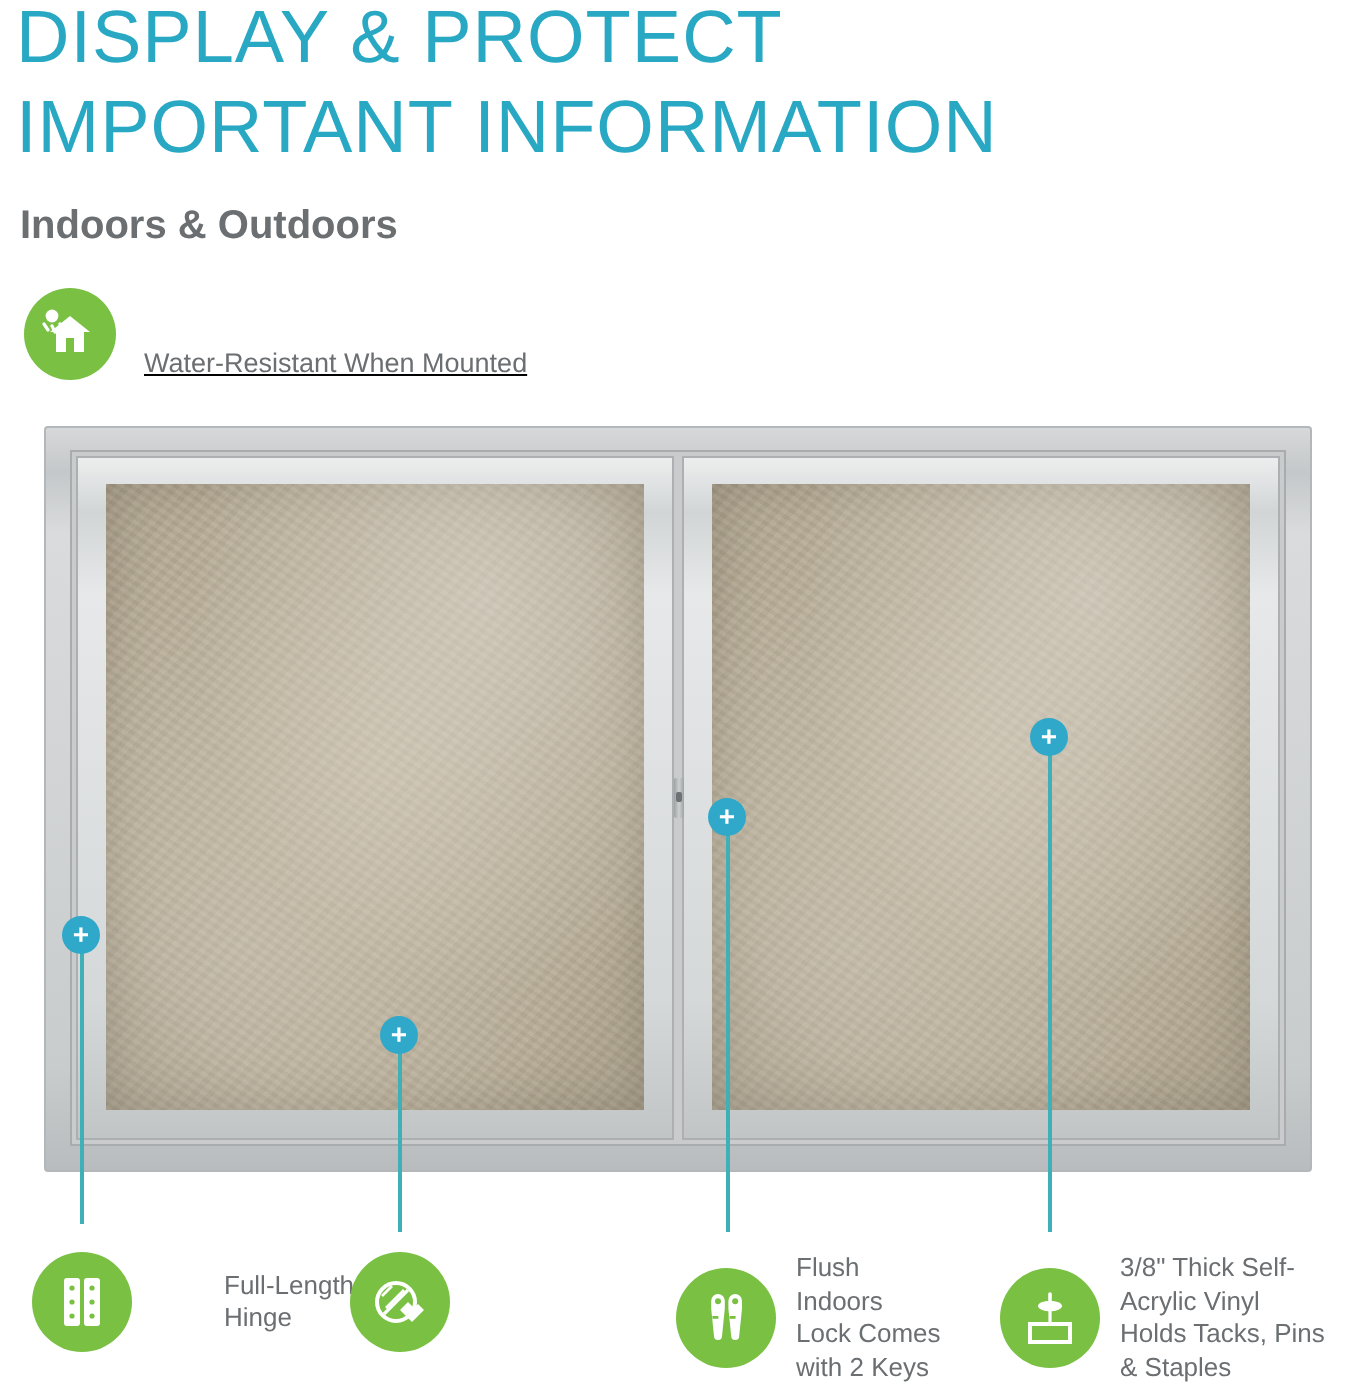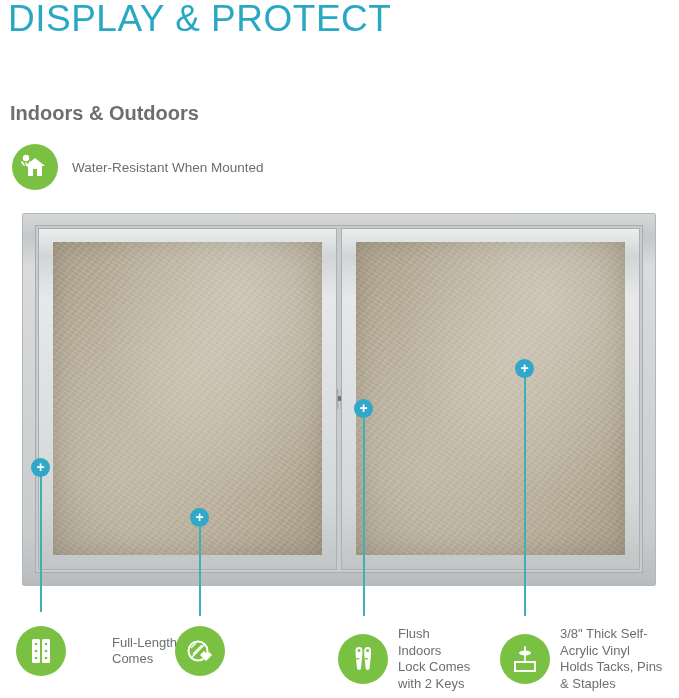--- a/index.html
+++ b/index.html
@@ -43,21 +43,22 @@
     font-size: 20px;
     font-weight: 700;
   }
 
   
   .wr-callout {
     position: absolute;
     left: 12px;
     top: 144px;
     display: flex;
-    align-items: center;
+    align-items: flex-end;
+    text-decoration: underline;
   }
   .wr-circle {
     width: 46px;
     height: 46px;
     border-radius: 50%;
     background: #7ac143;
     position: relative;
     flex: none;
   }
   .wr-circle svg { position: absolute; left: 9px; top: 9px; }
@@ -196,20 +197,21 @@
     line-height: 16.5px;
   }
 </style>
 </head>
 <body>
 
 <div class="page">
 
   <div class="headline">
     <div class="line">DISPLAY &amp; PROTECT</div>
+    <div class="line">IMPORTANT INFORMATION</div>
   </div>
   <div class="subhead">Indoors &amp; Outdoors</div>
 
   <div class="wr-callout">
     <div class="wr-circle">
       <svg width="28" height="28" viewBox="0 0 28 28">
         <path d="M14 5 L24 13 H21 V23 H7 V13 H4 Z" fill="#ffffff"></path>
         <rect x="12" y="16" width="4" height="7" fill="#7ac143"></rect>
         <circle cx="5" cy="5" r="3.2" fill="#ffffff"></circle>
         <path d="M1 9 l2 3 M5 10 l1.5 3 M9 9 l1.5 3" stroke="#ffffff" stroke-width="1.6" fill="none" stroke-linecap="round"></path>
@@ -255,21 +257,21 @@
           <circle cx="10" cy="15" r="1.3" fill="#7ac143"></circle>
           <circle cx="10" cy="22" r="1.3" fill="#7ac143"></circle>
           <circle cx="20" cy="8" r="1.3" fill="#7ac143"></circle>
           <circle cx="20" cy="15" r="1.3" fill="#7ac143"></circle>
           <circle cx="20" cy="22" r="1.3" fill="#7ac143"></circle>
           <rect x="14.2" y="3" width="1.6" height="24" fill="#7ac143"></rect>
         </svg>
       </div>
       <div class="f-label">
         <div>Full-Length</div>
-        <div>Comes</div>
+        <div>Hinge</div>
       </div>
     </div>
 
     <div class="feature" style="left:175px; top:18px;">
       <div class="f-circle">
         <svg width="30" height="30" viewBox="0 0 30 30">
           <circle cx="13" cy="15" r="9.5" fill="none" stroke="#ffffff" stroke-width="2"></circle>
           <path d="M7 21 L19 9" stroke="#ffffff" stroke-width="1.6"></path>
           <path d="M6 12 l5 -5 M8 18 l9 -9" stroke="#ffffff" stroke-width="1.4"></path>
           <path d="M18 22 l6 -6 3 3 -6 6 z" fill="#ffffff"></path>

